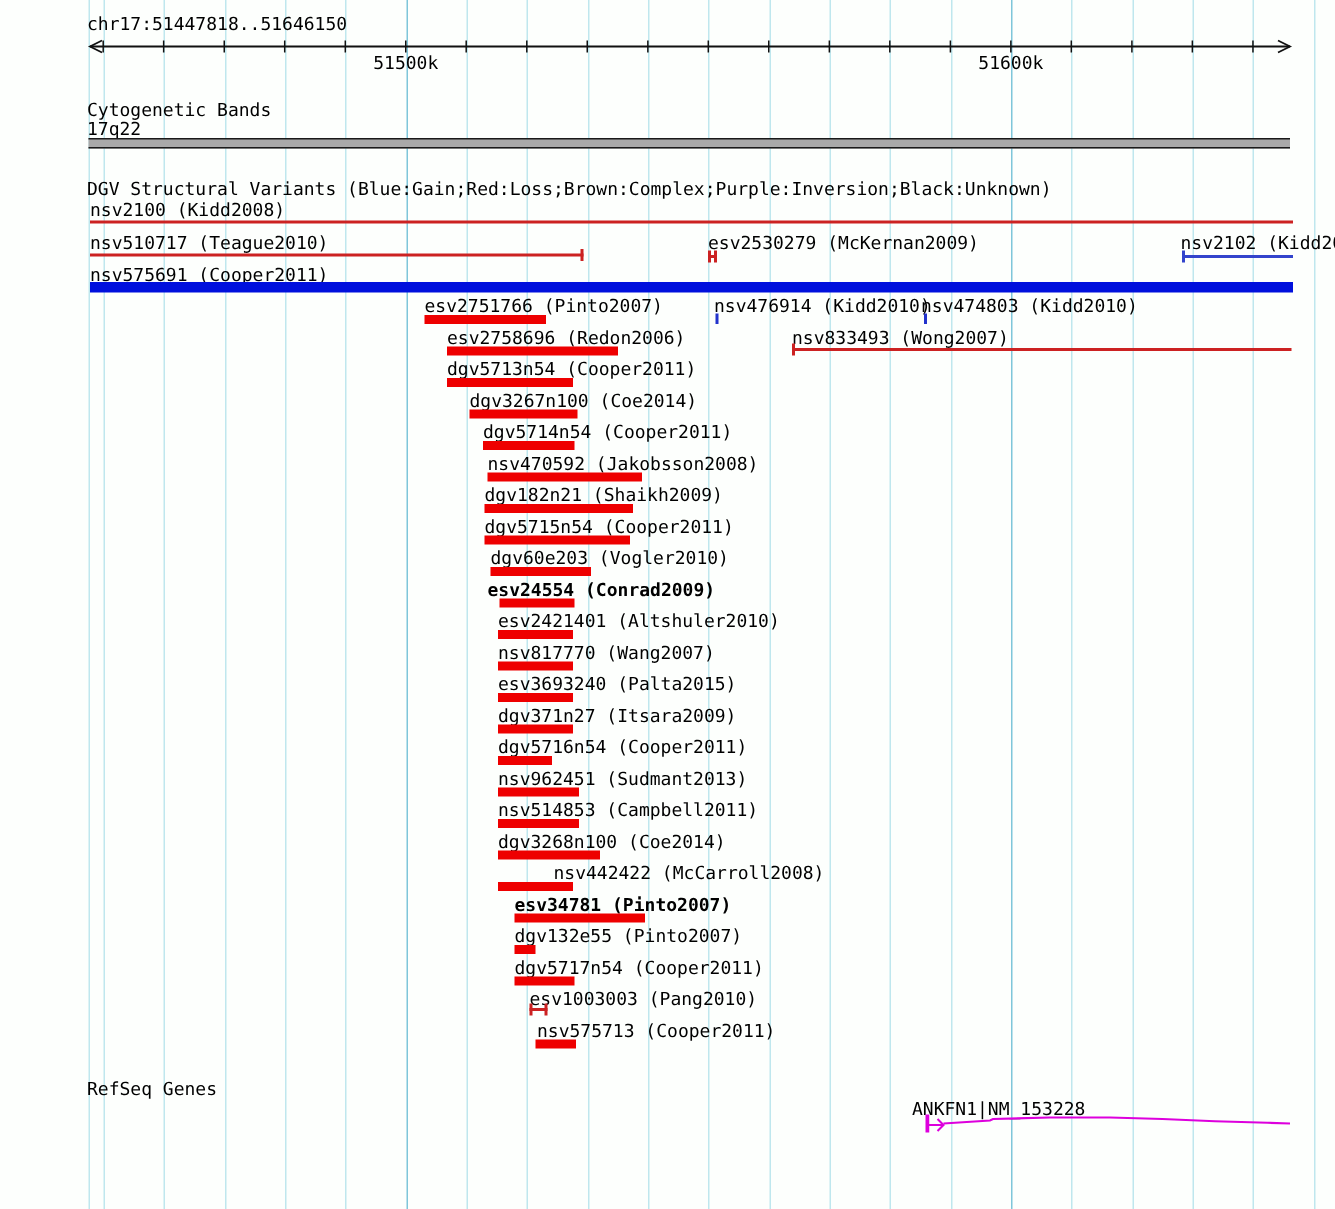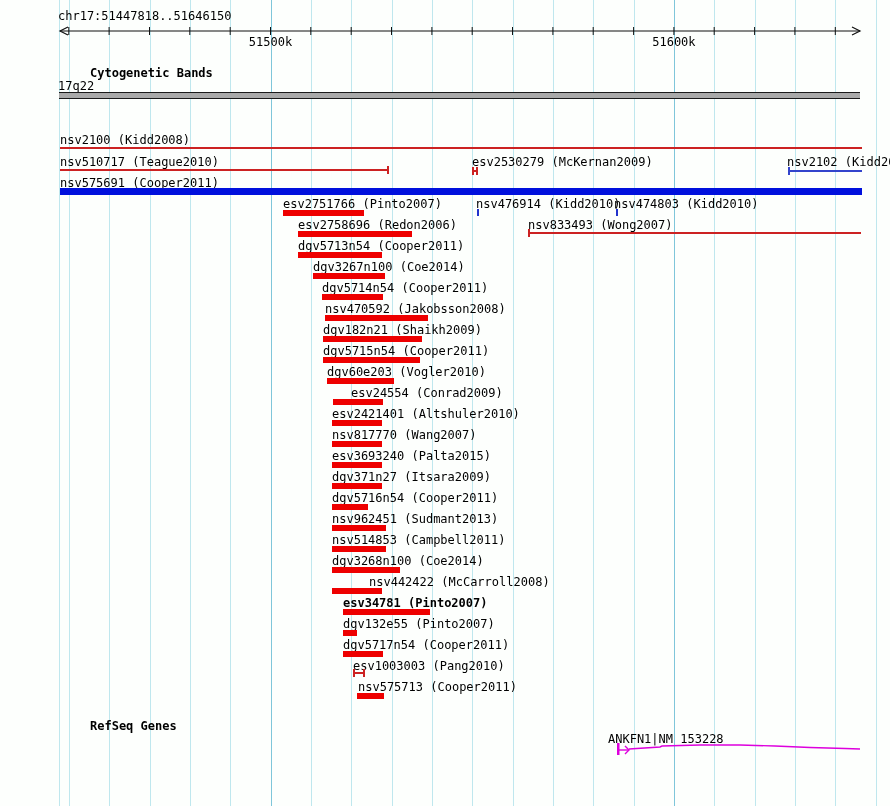--- a/index.html
+++ b/index.html
@@ -6,21 +6,21 @@
   .canvas{
     position:relative;width:890px;height:806px;overflow:hidden;
     background:#fdfffd;color:#000;
     font-family:"DejaVu Sans Mono","Liberation Mono",monospace;font-size:12px;
   }
   .layer{position:absolute;left:0;top:0;width:890px;height:806px;}
   #layer-grid{pointer-events:none;}
   .grid{position:absolute;top:0;bottom:0;width:1px;background:#bfe7ee;}
   .grid.dark{background:#7fc6da;}
   .lbl{position:absolute;white-space:nowrap;line-height:12px;}
-  .bold{font-weight:bold;margin-left:32px;}
+  .bold{font-weight:normal;}
   .region-label{left:58px;top:10px;}
   .cyto-title{left:58px;top:67px;}
   .band-label{left:58px;top:80px;}
   .dgv-title{left:58px;top:120px;}
   .refseq-title{left:58px;top:720px;}
   .band-bar{position:absolute;left:59px;top:92px;width:801px;height:5px;
     background:#a9a9a9;border-top:1px solid #1a1a1a;border-bottom:1px solid #1a1a1a;}
   .tick-label{position:absolute;width:44px;text-align:center;line-height:12px;}
   .glyph{position:absolute;}
   svg{position:absolute;left:0;top:0;}
@@ -54,20 +54,21 @@
       <div class="grid" style="left: 835.3px;"></div>
       <div class="grid" style="left: 875.6px;"></div>
     </div>
 
   <div class="lbl region-label">chr17:51447818..51646150</div>
 
   <div class="lbl bold cyto-title">Cytogenetic Bands</div>
   <div class="lbl band-label">17q22</div>
   <div class="band-bar"></div>
 
+  <div class="lbl bold dgv-title">DGV Structural Variants (Blue:Gain;Red:Loss;Brown:Complex;Purple:Inversion;Black:Unknown)</div>
 
   <div class="lbl bold refseq-title">RefSeq Genes</div>
 
   <div class="layer" id="layer-tracks">
       <div style="position: absolute; left: 0px; top: 0px; width: 890px; height: 50px;">
         <svg width="890" height="50">
           <path d="M60 31H860" stroke="#111" stroke-width="1.2" fill="none"></path>
           <path d="M68 27L60 31L68 35" stroke="#111" stroke-width="1.2" fill="none"></path>
           <path d="M852 27L860 31L852 35" stroke="#111" stroke-width="1.2" fill="none"></path>
           <path d="M68.8 27V35" stroke="#111" stroke-width="1"></path>
@@ -126,21 +127,21 @@
       <div class="lbl" style="left: 322px; top: 282px;">dgv5714n54 (Cooper2011)</div>
       <div class="glyph" style="left: 322px; top: 294px; width: 61px; height: 6px; background: rgb(238, 0, 0);"></div>
       <div class="lbl" style="left: 325px; top: 303px;">nsv470592 (Jakobsson2008)</div>
       <div class="glyph" style="left: 325px; top: 315px; width: 103px; height: 6px; background: rgb(238, 0, 0);"></div>
       <div class="lbl" style="left: 323px; top: 324px;">dgv182n21 (Shaikh2009)</div>
       <div class="glyph" style="left: 323px; top: 336px; width: 99px; height: 6px; background: rgb(238, 0, 0);"></div>
       <div class="lbl" style="left: 323px; top: 345px;">dgv5715n54 (Cooper2011)</div>
       <div class="glyph" style="left: 323px; top: 357px; width: 97px; height: 6px; background: rgb(238, 0, 0);"></div>
       <div class="lbl" style="left: 327px; top: 366px; text-align: right;">dgv60e203 (Vogler2010)</div>
       <div class="glyph" style="left: 327px; top: 378px; width: 67px; height: 6px; background: rgb(238, 0, 0);"></div>
-      <div class="lbl" style="left: 351px; top: 387px;">esv24554 (Conrad2009)</div>
+      <div class="lbl" style="left: 325px; top: 387px; font-weight: bold;">esv24554 (Conrad2009)</div>
       <div class="glyph" style="left: 333px; top: 399px; width: 50px; height: 6px; background: rgb(238, 0, 0);"></div>
       <div class="lbl" style="left: 332px; top: 408px;">esv2421401 (Altshuler2010)</div>
       <div class="glyph" style="left: 332px; top: 420px; width: 50px; height: 6px; background: rgb(238, 0, 0);"></div>
       <div class="lbl" style="left: 332px; top: 429px;">nsv817770 (Wang2007)</div>
       <div class="glyph" style="left: 332px; top: 441px; width: 50px; height: 6px; background: rgb(238, 0, 0);"></div>
       <div class="lbl" style="left: 332px; top: 450px;">esv3693240 (Palta2015)</div>
       <div class="glyph" style="left: 332px; top: 462px; width: 50px; height: 6px; background: rgb(238, 0, 0);"></div>
       <div class="lbl" style="left: 332px; top: 471px;">dgv371n27 (Itsara2009)</div>
       <div class="glyph" style="left: 332px; top: 483px; width: 50px; height: 6px; background: rgb(238, 0, 0);"></div>
       <div class="lbl" style="left: 332px; top: 492px;">dgv5716n54 (Cooper2011)</div>

